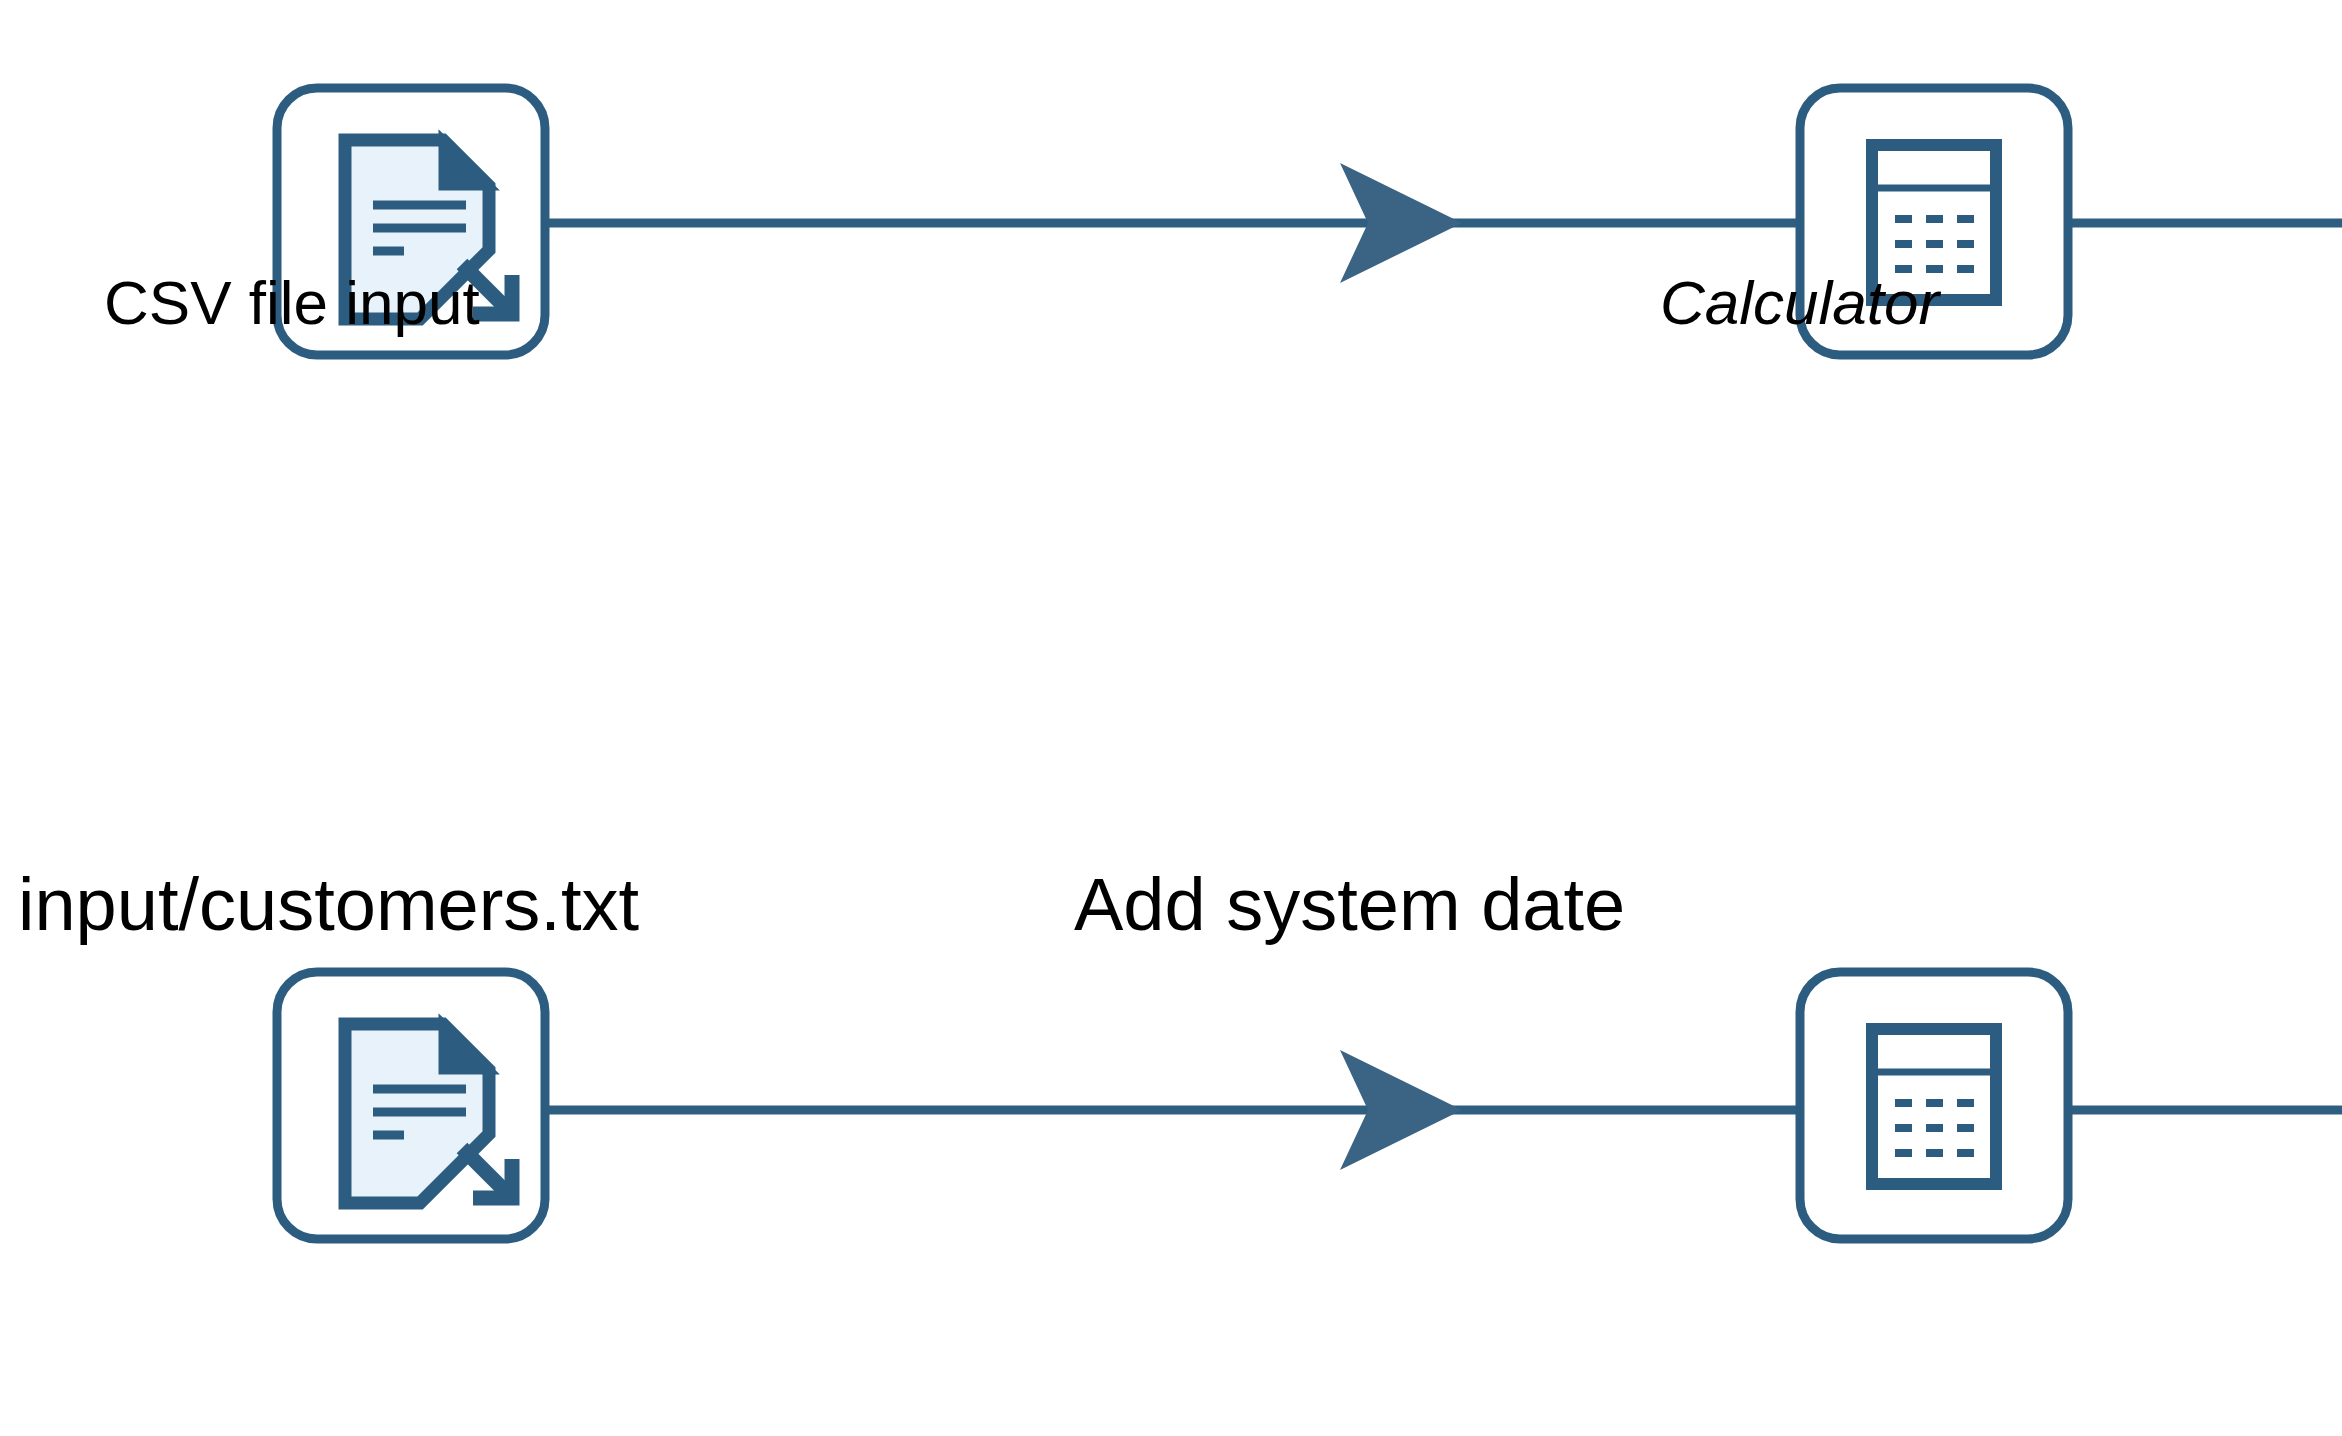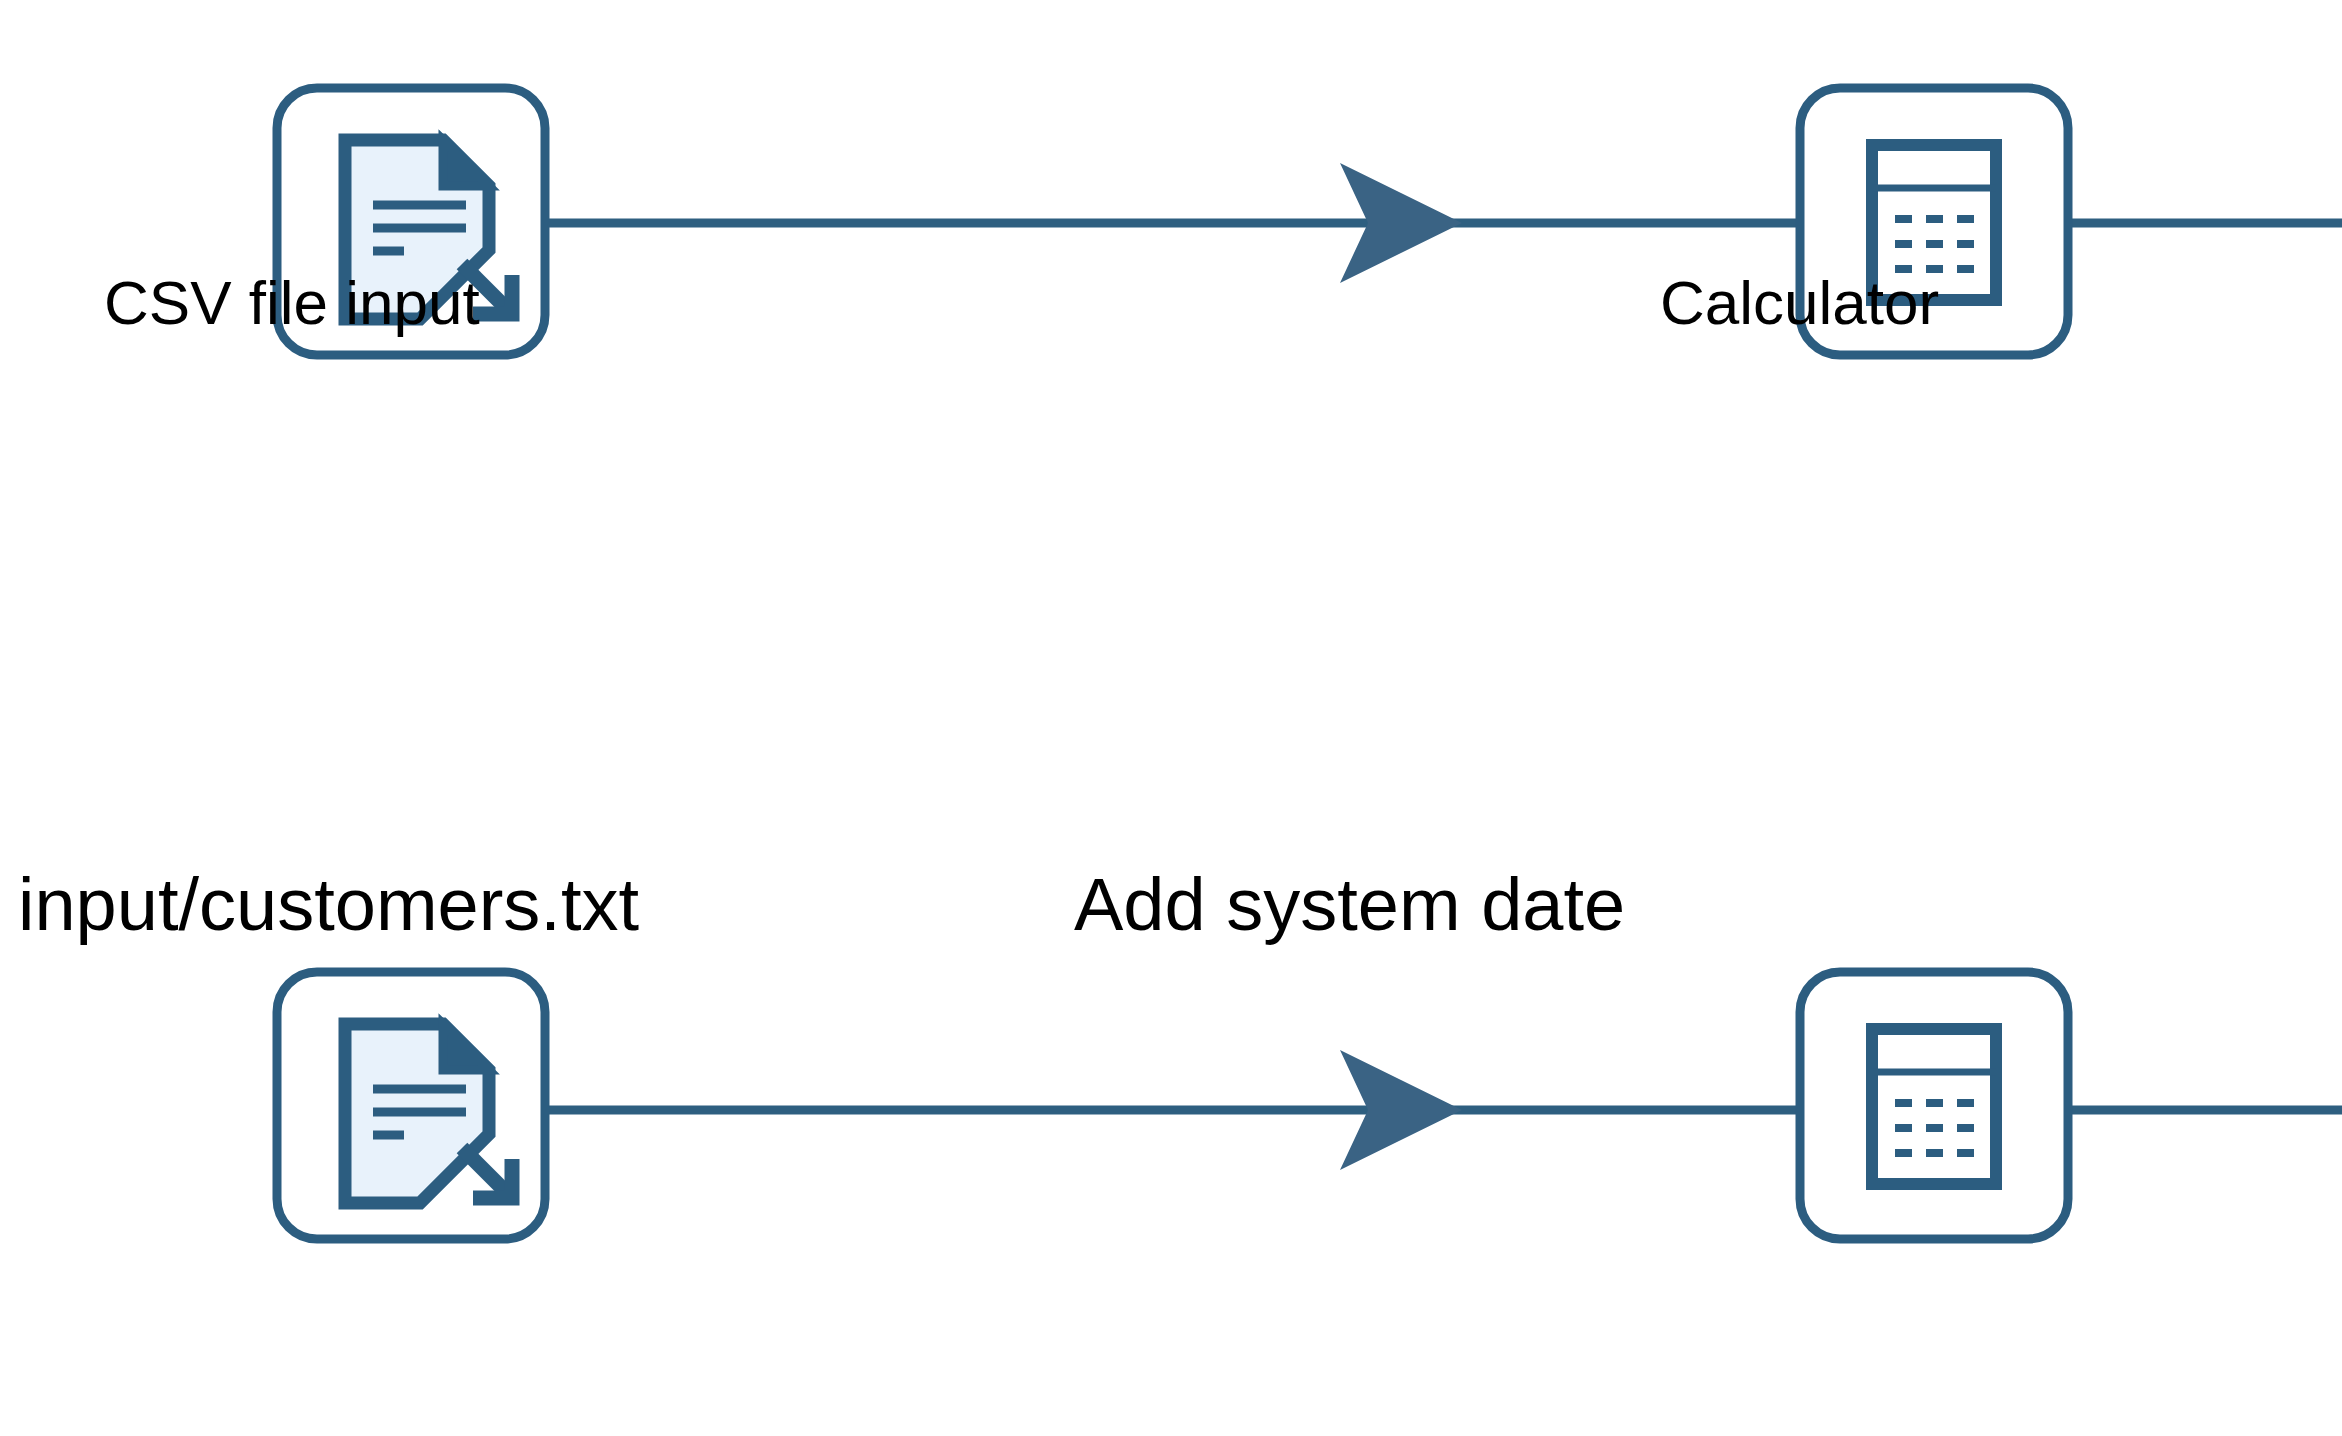--- a/index.html
+++ b/index.html
@@ -32,21 +32,21 @@
     font-family: "Liberation Sans", sans-serif;
     font-weight: 400;
   }
   .label-row1 {
     font-size: 62px;
   }
   .label-row2 {
     font-size: 74px;
   }
   .lbl-csv       { left: 104px;  top: 272px; }
-  .lbl-calc      { left: 1660px; top: 272px; }
+  .lbl-calc      { left: 1660px; top: 272px; font-style: italic; }
   .lbl-customers { left: 18px;   top: 868px; }
   .lbl-adddate   { left: 1074px; top: 868px; }
 </style>
 </head>
 <body>
 
 <div id="stage">
 
   <svg class="flow-svg" viewBox="0 0 2342 1436" xmlns="http://www.w3.org/2000/svg">
 

